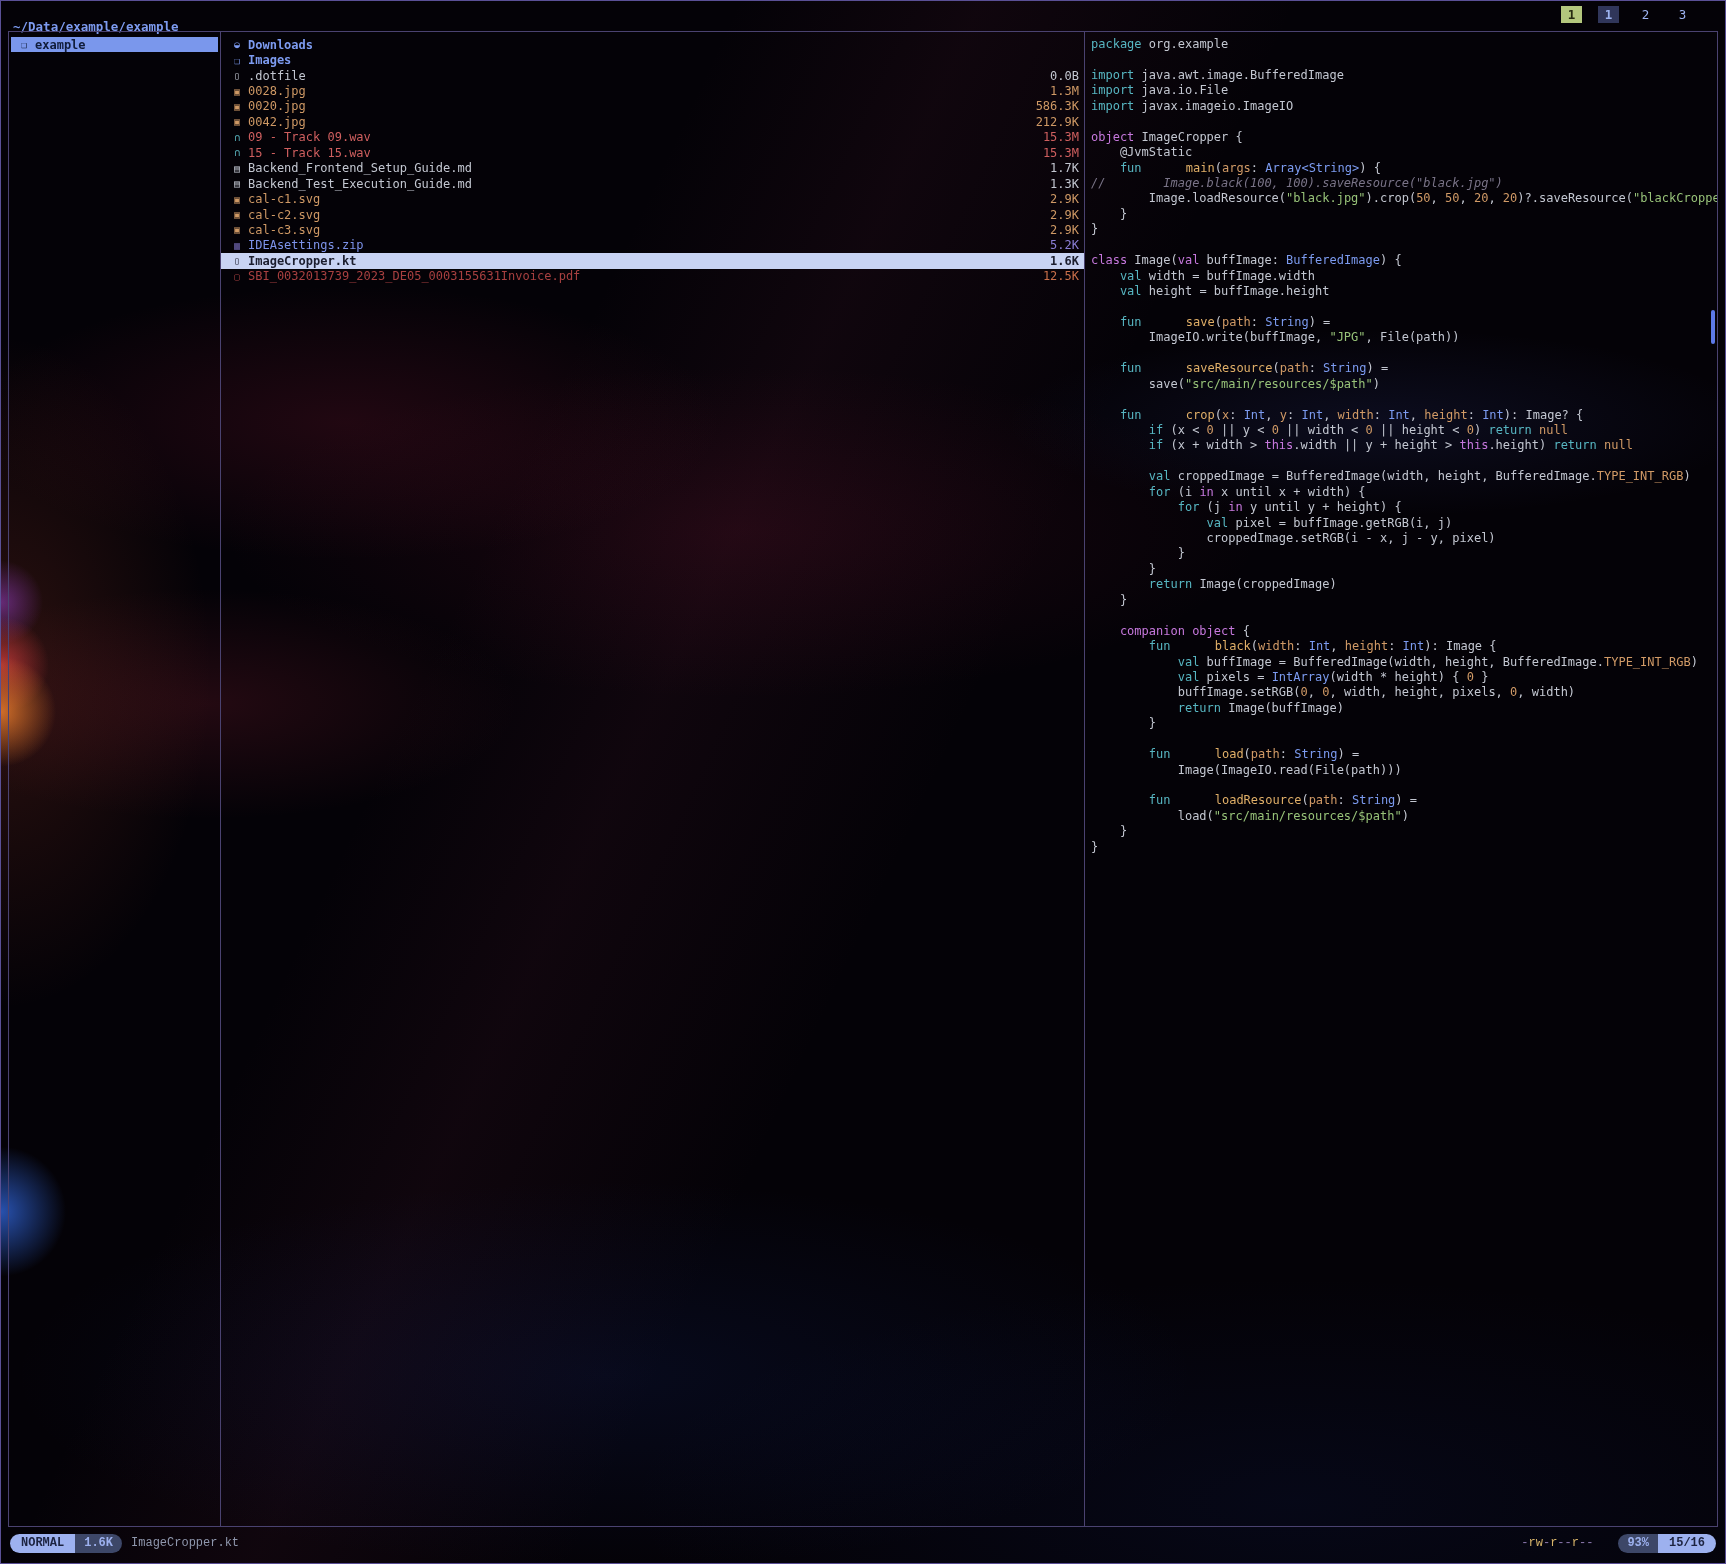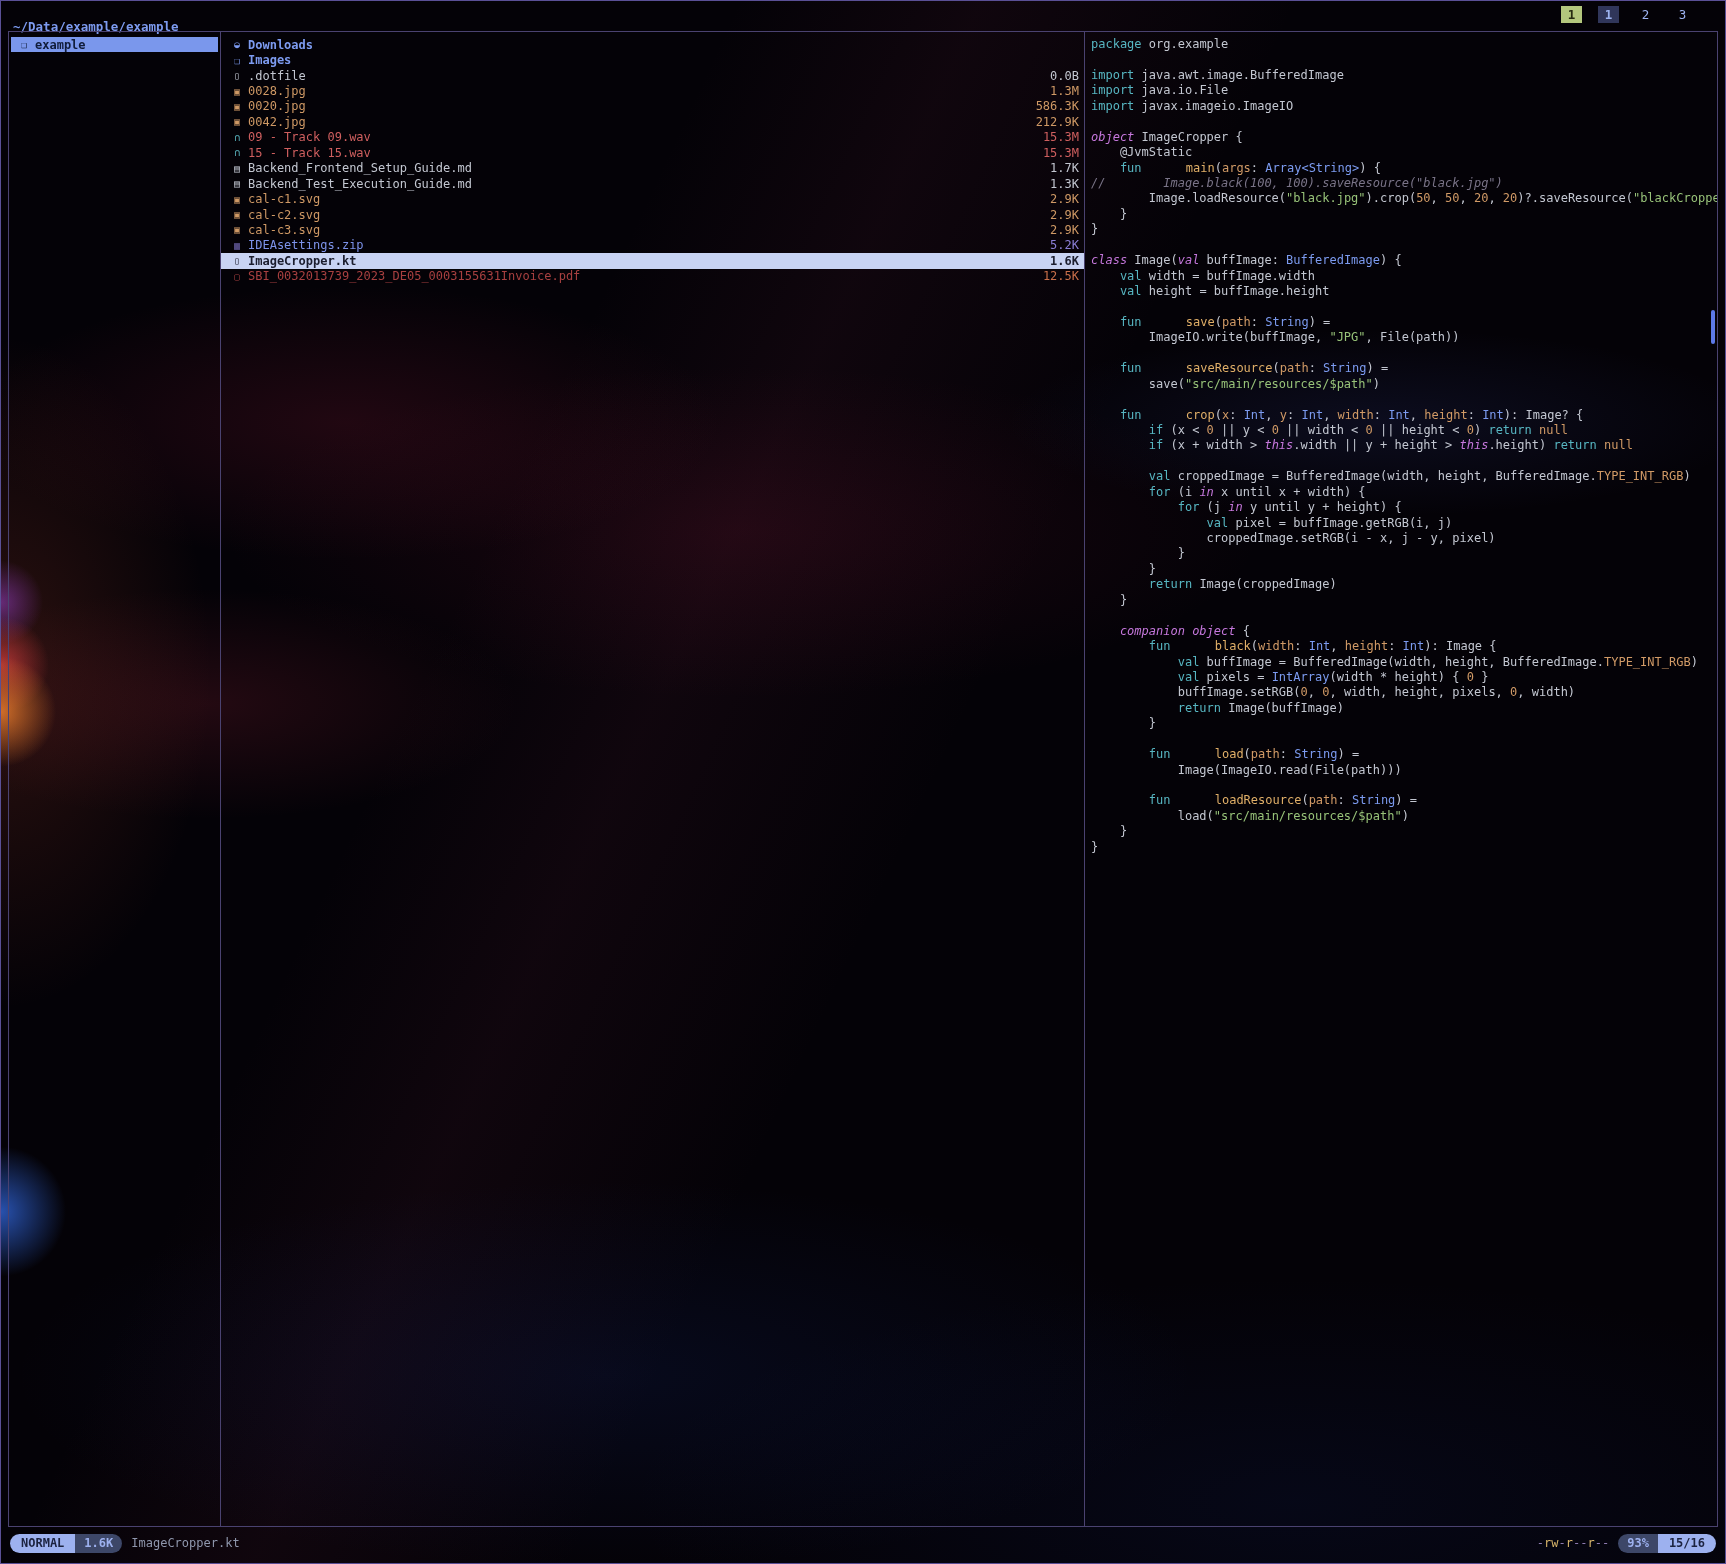--- a/index.html
+++ b/index.html
@@ -46,32 +46,32 @@
   .c-archive{color:#7d93ea;}
   .c-archive .icon,.c-archive .fsize{color:#8b7fd6;}
   .c-pdf{color:#a84040;}
   .c-pdf .fsize{color:#c96f4a;}
   .row.sel{background:#c8d3f3;color:#1b1d2e !important;font-weight:bold;}
   .row.sel .icon,.row.sel .fsize{color:#1b1d2e !important;}
   .pane.parent .row.psel{background:#7a97ec;color:#101c3a;font-weight:bold;}
   .pane.parent .row.psel .icon{color:#101c3a;}
   .code{padding:5px 0 0 6px;font-size:12px;line-height:15.45px;white-space:pre;overflow:hidden;}
   .cl{height:15.45px;}
-  .kw{color:#57b6c2;margin-top:36px;} .kwi{color:#c678dd;font-style:italic;}
+  .kw{color:#57b6c2;margin-top:36px;} .kwi{color:#c678dd;}
   .fn{color:#e0af68;margin-left:37px;} .pr{color:#d19a66;} .ty{color:#7c9bf0;}
   .st{color:#98c379;} .nm{color:#d19a66;} .cn{color:#d19a66;}
   .cm{color:#7a7488;font-style:italic;} .pl{color:#c3c7d1;}
   .scrollthumb{position:absolute;right:2px;top:278px;width:4px;height:34px;background:#5d79e8;border-radius:2px;}
-  .statusbar{position:absolute;left:7px;right:7px;bottom:8px;height:21px;font-size:12px;}
+  .statusbar{position:absolute;left:7px;right:7px;bottom:8px;height:21px;font-size:12px;font-family:Liberation Mono, monospace;}
   .sb-left{position:absolute;left:2px;top:0;display:flex;align-items:center;}
   .pill{display:flex;border-radius:10px;overflow:hidden;height:19px;line-height:19px;}
   .seg-light{background:#9db1ef;color:#1c2340;font-weight:bold;padding:0 11px;}
   .seg-dark{background:#3d4768;color:#9db1ef;font-weight:bold;padding:0 9px;}
   .sb-file{color:#8f97ad;margin-left:9px;line-height:19px;}
-  .sb-right{position:absolute;right:2px;top:0;display:flex;align-items:center;gap:9px;}
+  .sb-right{position:absolute;right:2px;top:0;display:flex;align-items:center;gap:25px;}
   .perms{letter-spacing:0;line-height:19px;}
   .perms .pdash{color:#8d7ab0;} .perms .pchar{color:#d7b46a;}
 </style>
 </head>
 <body>
 
 <div class="window">
 
   <div class="topbar">
     <span class="path">~/Data/example/example</span>

